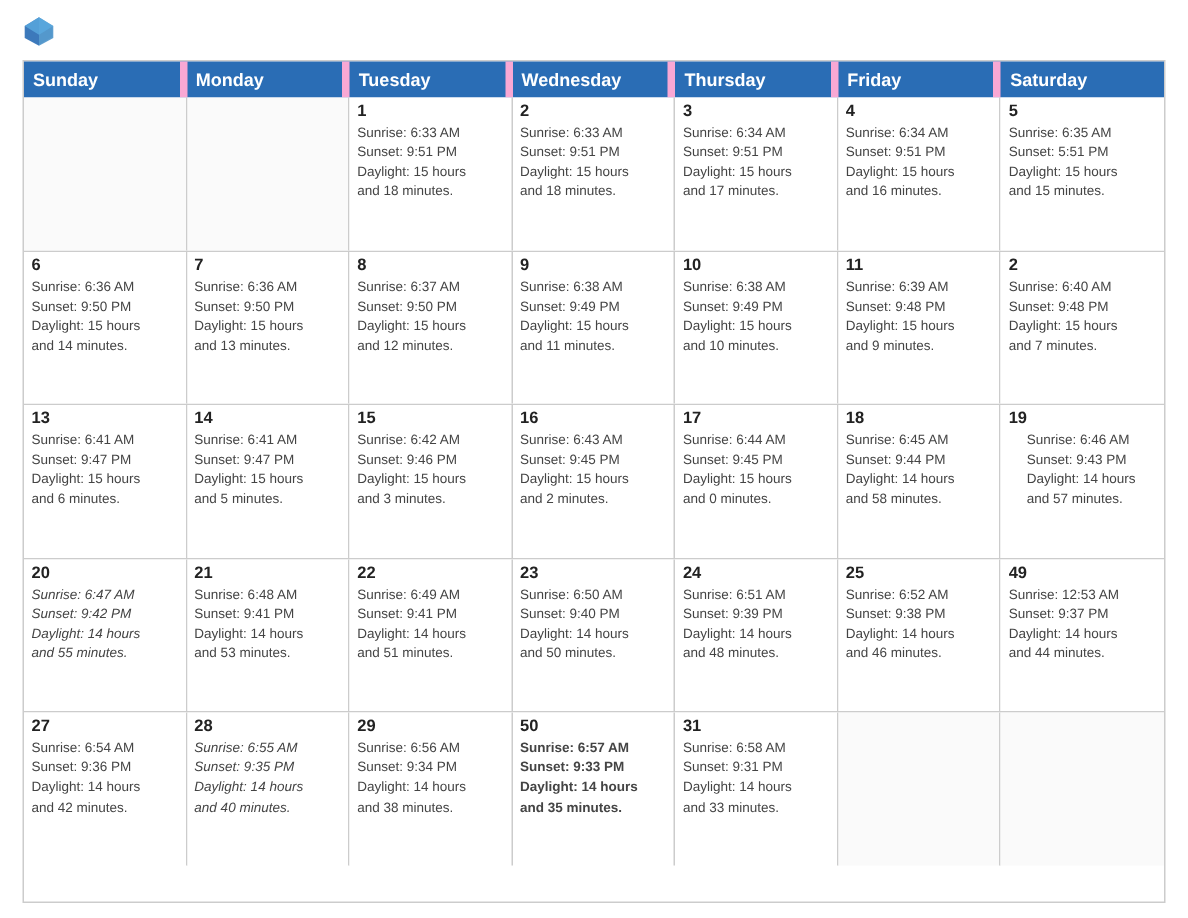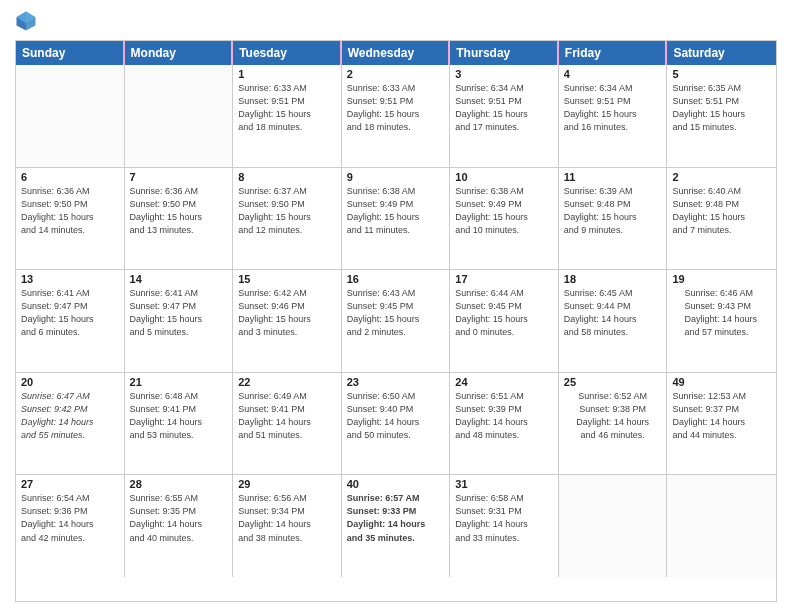--- a/index.html
+++ b/index.html
@@ -63,21 +63,21 @@
       display: grid;
       grid-template-columns: repeat(7, 1fr);
       background: #2a6db5;
     }
     .cal-header-cell {
       color: #fff;
       font-size: 12px;
       font-weight: bold;
       padding: 5px 6px;
       text-align: left;
-      border-right: 2px solid #f9a8d4;
+      border-right: 5px solid #f9a8d4;
     }
     .cal-header-cell:last-child { border-right: none; }
     .cal-body {
       display: flex;
       flex-direction: column;
     }
     .cal-week {
       display: grid;
       grid-template-columns: repeat(7, 1fr);
       border-bottom: 1px solid #ccc;
@@ -313,21 +313,21 @@
           </div>
           <div class="cal-cell">
             <div class="day-number">24</div>
             <div class="cell-text" style="white-space: pre-line;">Sunrise: 6:51 AM
 Sunset: 9:39 PM
 Daylight: 14 hours
 and 48 minutes.</div>
           </div>
           <div class="cal-cell">
             <div class="day-number">25</div>
-            <div class="cell-text" style="white-space: pre-line; text-align: center;">Sunrise: 6:52 AM
+            <div class="cell-text" style="white-space: pre-line;">Sunrise: 6:52 AM
 Sunset: 9:38 PM
 Daylight: 14 hours
 and 46 minutes.</div>
           </div>
           <div class="cal-cell">
             <div class="day-number">49</div>
             <div class="cell-text" style="white-space: pre-line;">Sunrise: 12:53 AM
 Sunset: 9:37 PM
 Daylight: 14 hours
 and 44 minutes.</div>
@@ -336,34 +336,34 @@
         <div class="cal-week" style="flex: 1 1 0%;">
           <div class="cal-cell">
             <div class="day-number">27</div>
             <div class="cell-text" style="white-space: pre-line;">Sunrise: 6:54 AM
 Sunset: 9:36 PM
 Daylight: 14 hours
 and 42 minutes.</div>
           </div>
           <div class="cal-cell">
             <div class="day-number">28</div>
-            <div class="cell-text" style="white-space: pre-line;">Sunrise: 6:55 AM
+            <div class="cell-text" style="white-space: pre-line; font-style: italic;">Sunrise: 6:55 AM
 Sunset: 9:35 PM
 Daylight: 14 hours
 and 40 minutes.</div>
           </div>
           <div class="cal-cell">
             <div class="day-number">29</div>
             <div class="cell-text" style="white-space: pre-line;">Sunrise: 6:56 AM
 Sunset: 9:34 PM
 Daylight: 14 hours
 and 38 minutes.</div>
           </div>
           <div class="cal-cell">
-            <div class="day-number">40</div>
+            <div class="day-number">50</div>
             <div class="cell-text" style="white-space: pre-line; font-weight: bold;">Sunrise: 6:57 AM
 Sunset: 9:33 PM
 Daylight: 14 hours
 and 35 minutes.</div>
           </div>
           <div class="cal-cell">
             <div class="day-number">31</div>
             <div class="cell-text" style="white-space: pre-line;">Sunrise: 6:58 AM
 Sunset: 9:31 PM
 Daylight: 14 hours

